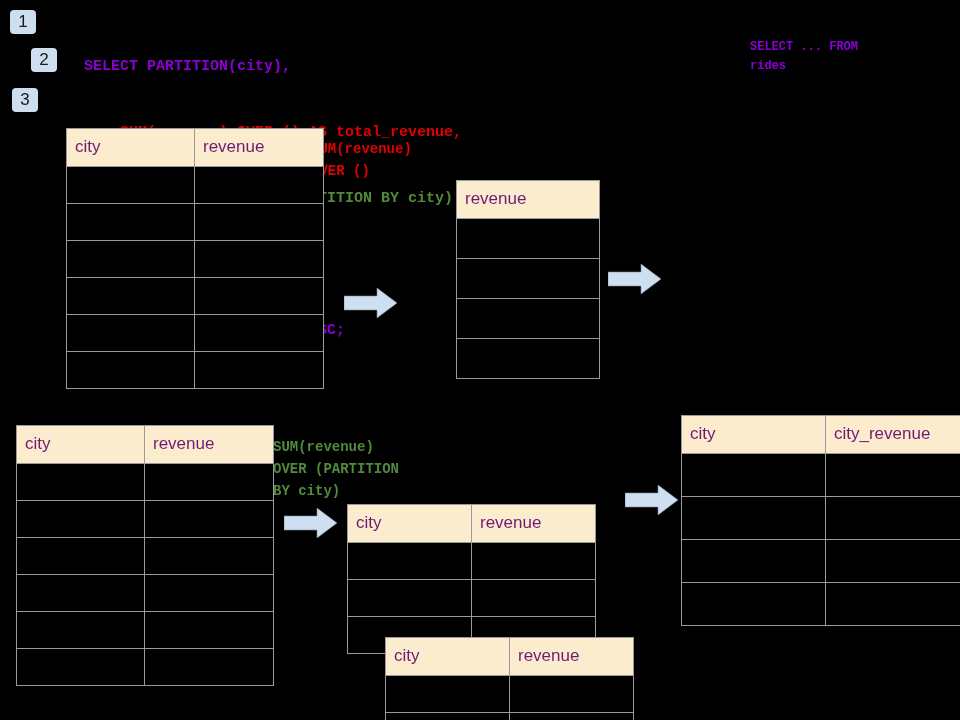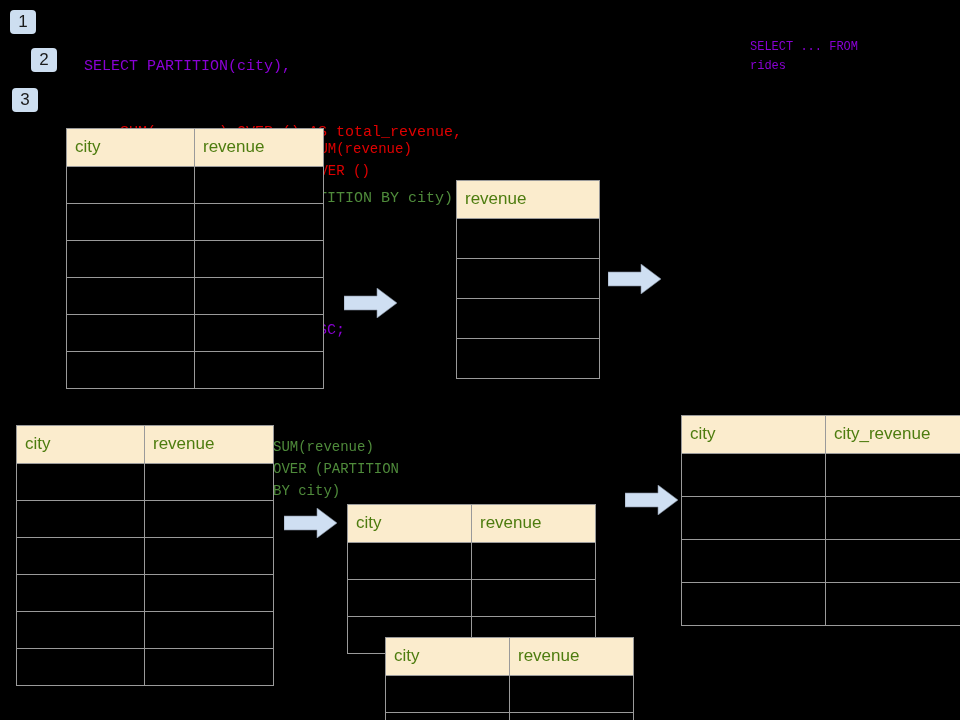--- a/index.html
+++ b/index.html
@@ -28,21 +28,21 @@
     font-family: "Liberation Sans", sans-serif;
     font-size: 17px;
     line-height: 24px;
     text-align: center;
   }
 
   
   .code {
     position: absolute;
     font-family: "Liberation Mono", monospace;
-    font-weight: normal;
+    font-weight: bold;
     white-space: pre;
     letter-spacing: 0px;
   }
   .code-line { white-space: pre; }
   .c-purple { color: #8a00d4; }
   .c-red    { color: #e00000; }
   .c-green  { color: #4f8b3b; }
 
   .sql-main {
     left: 84px;
@@ -80,21 +80,21 @@
     background: #000000;
     font-family: "Liberation Sans", sans-serif;
   }
   .tbl th, .tbl td {
     border: 1px solid #9a9a9a;
     padding: 0;
     margin: 0;
   }
   .tbl th {
     background: #fbeccd;
-    color: #4d7c0f;
+    color: #701a75;
     font-weight: normal;
     font-size: 17px;
     text-align: left;
     padding: 6px 0 7px 8px;
     height: 24px;
   }
   .tbl td {
     background: #000000;
     height: 36px;
   }

